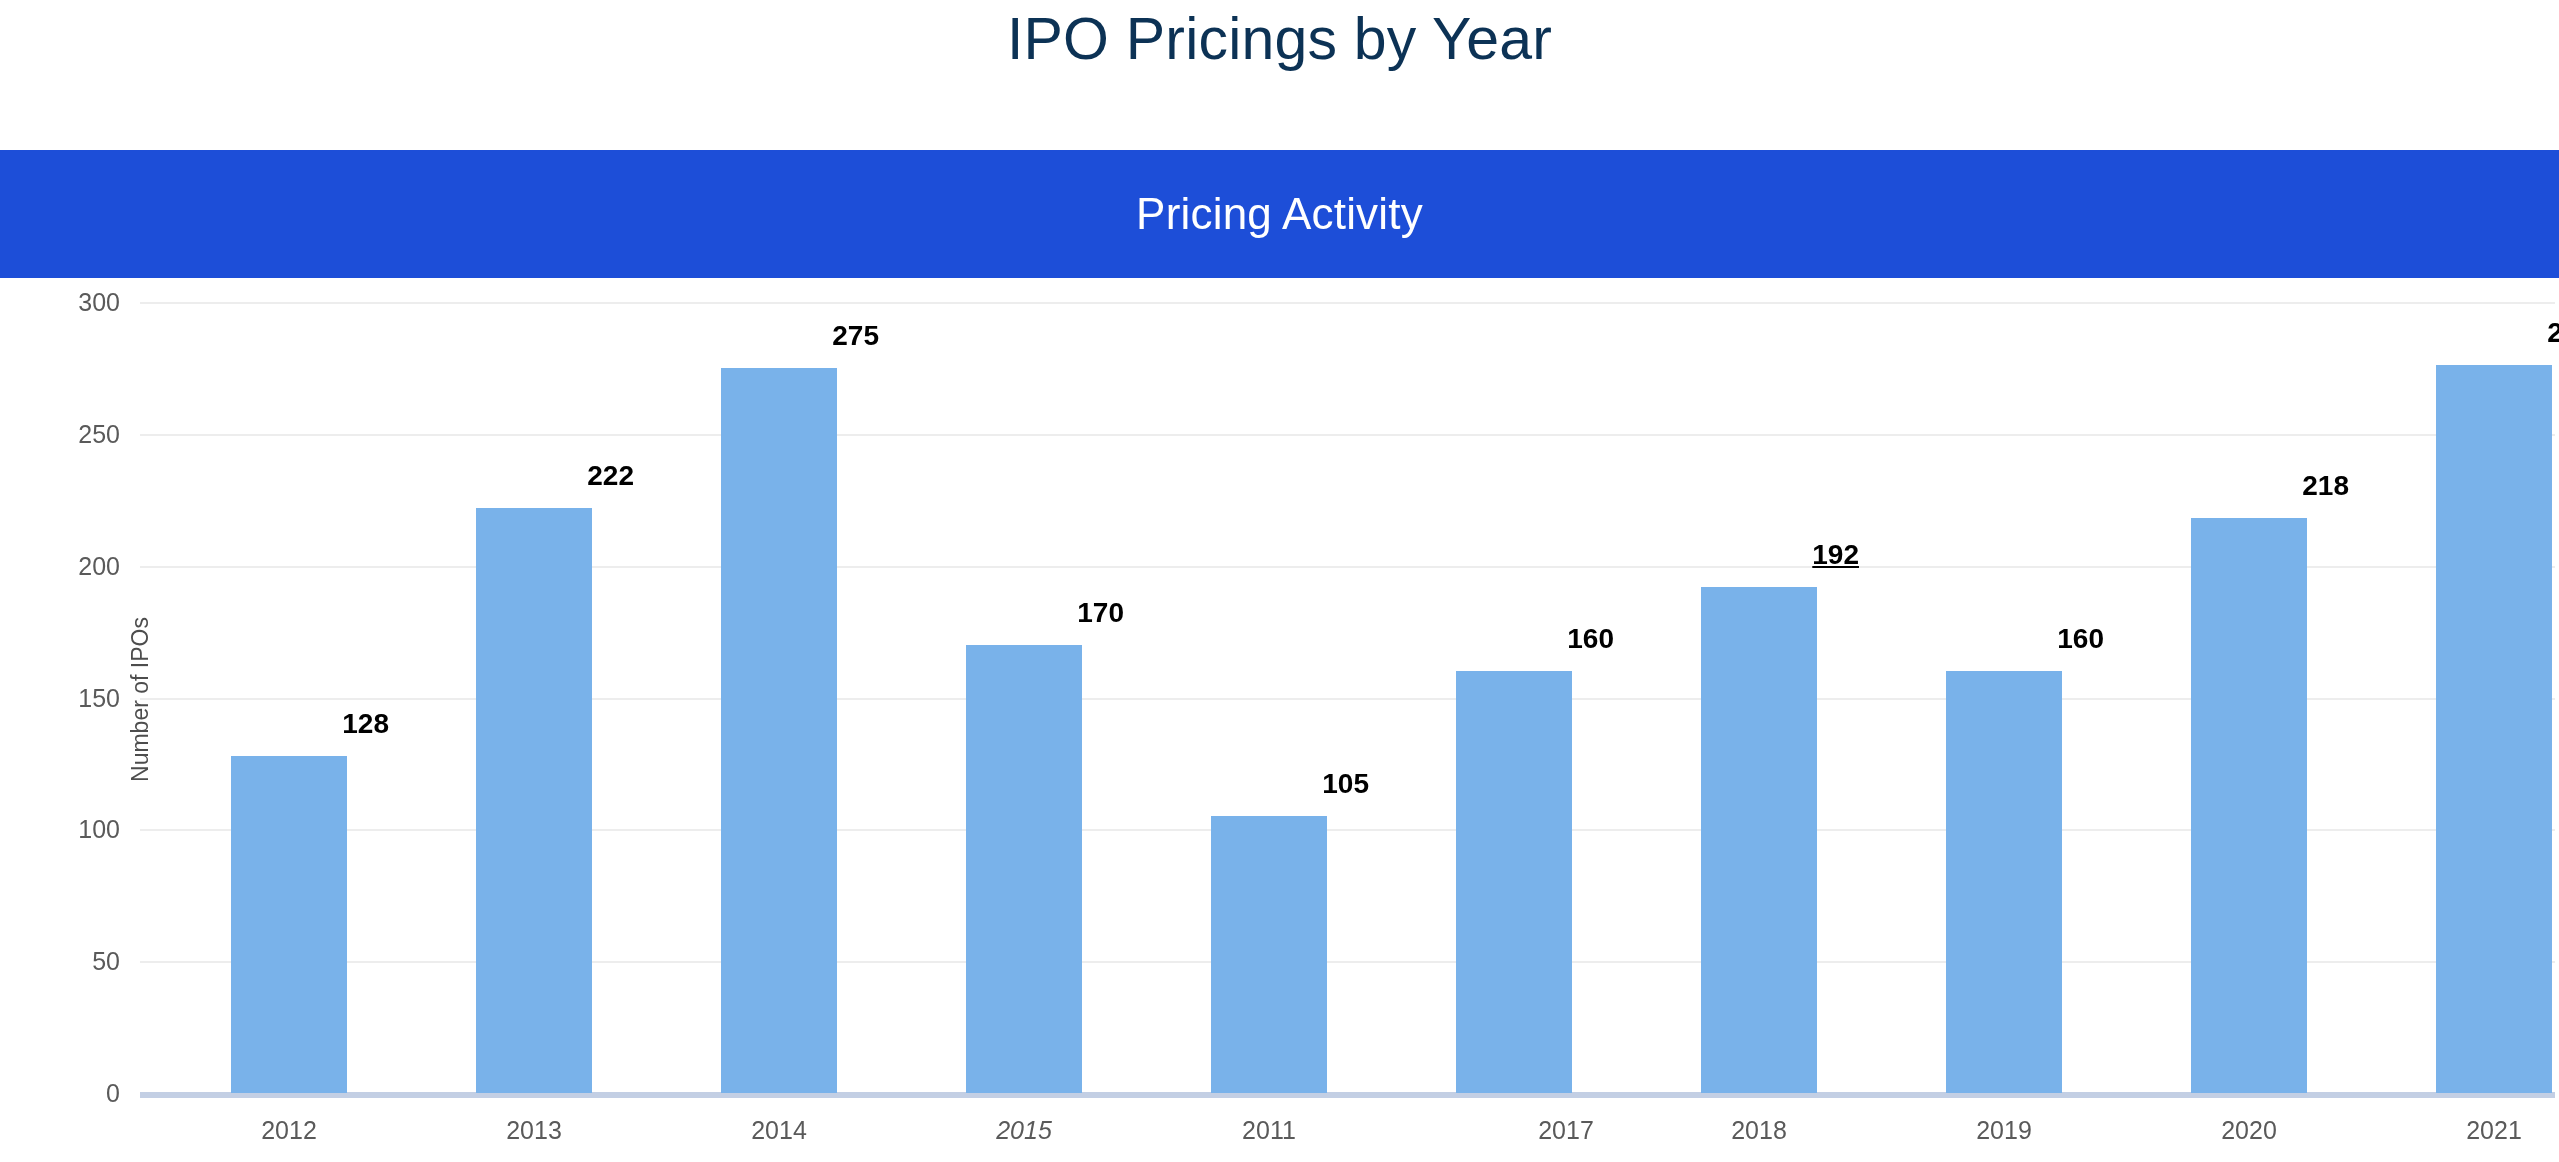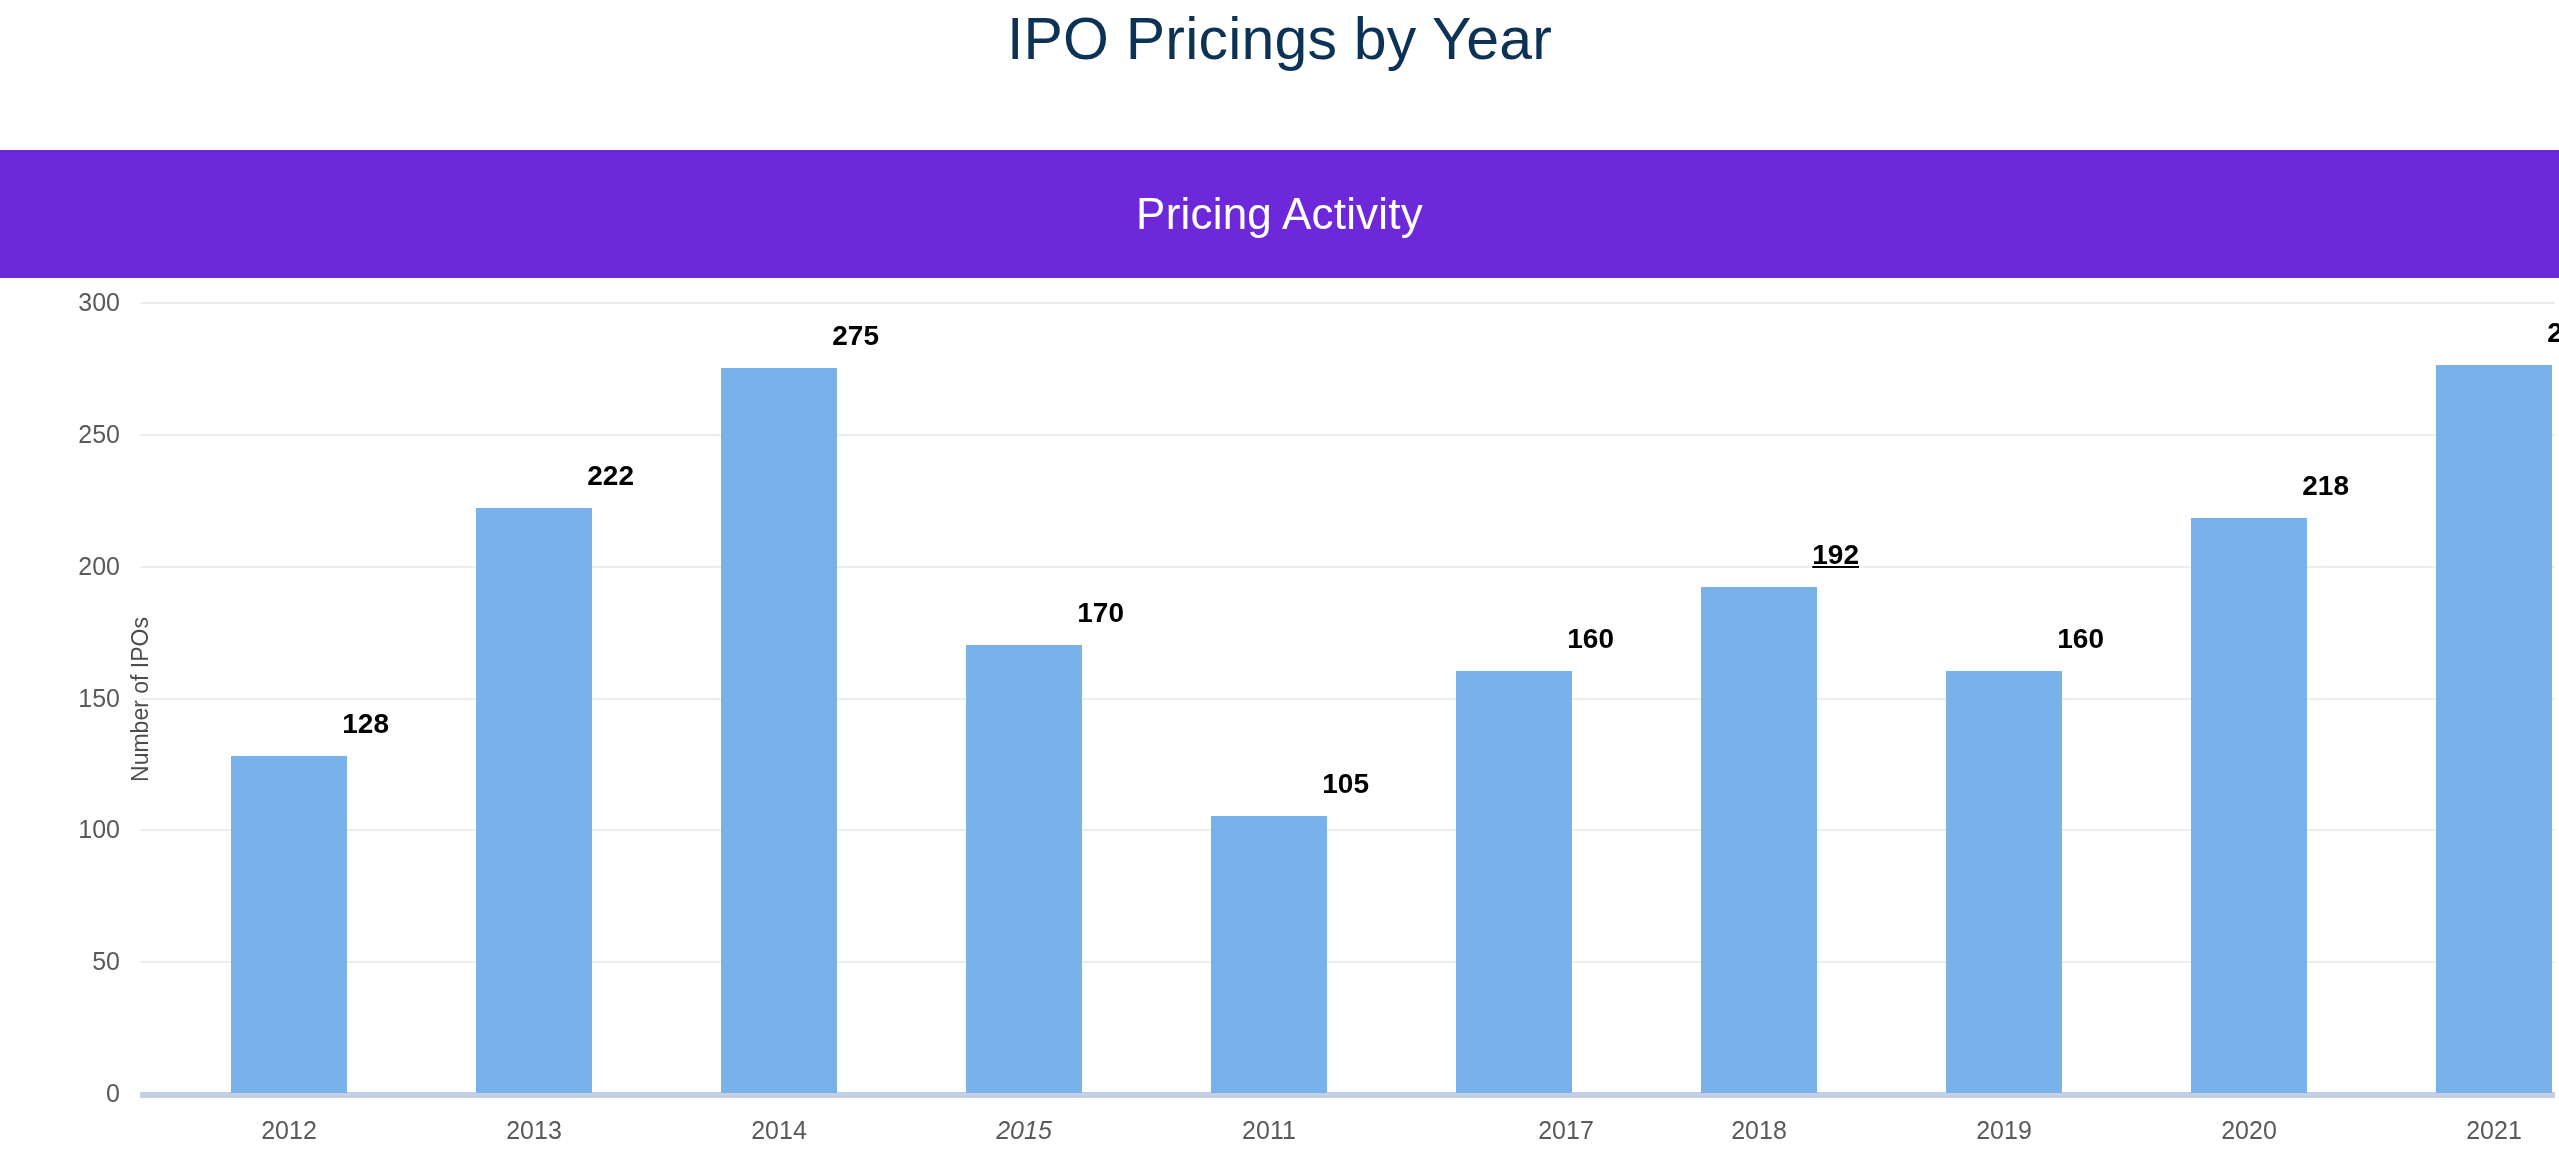--- a/index.html
+++ b/index.html
@@ -36,21 +36,21 @@
     line-height: 78px;
   }
 
   
   .banner {
     position: absolute;
     left: 0;
     top: 150px;
     width: 2559px;
     height: 128px;
-    background: #6d28d9;
+    background: #1d4ed8;
     display: flex;
     align-items: center;
     justify-content: center;
   }
   .banner span {
     font-size: 44px;
     font-weight: 400;
     color: #ffffff;
     letter-spacing: 0.2px;
   }

